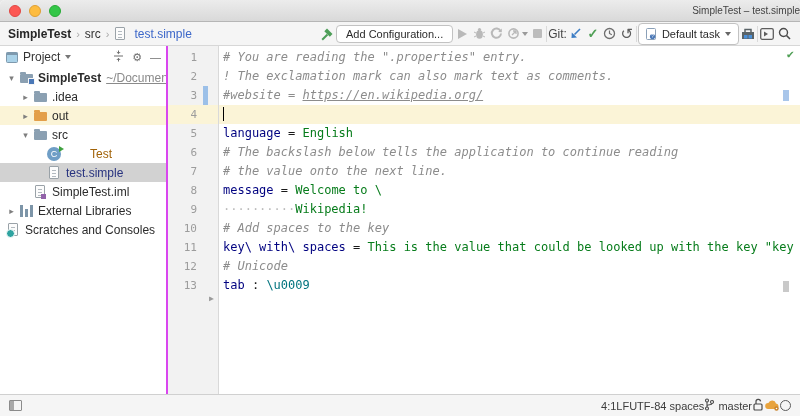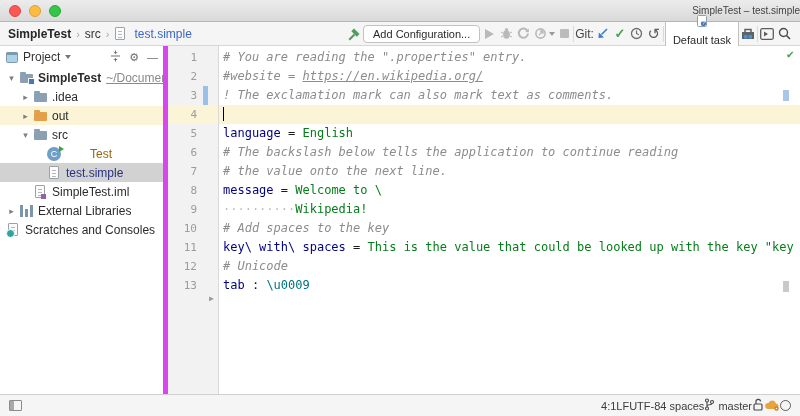--- a/index.html
+++ b/index.html
@@ -35,29 +35,29 @@
   .btn-outline {
     border:1px solid #c2c2c2; border-radius:4px; background:#fff;
     font-size:11px; color:#2b2b2b; padding:2px 9px; font-family:inherit;
   }
   .tb-div { width:1px; height:16px; background:#dadada; }
   .play-tri { width:0; height:0; border-left:9px solid #b9b9b9; border-top:5px solid transparent; border-bottom:5px solid transparent; }
   .stop-sq { width:9px; height:9px; background:#bcbcbc; border-radius:1px; }
   .glyph { font-size:13px; line-height:1; }
   .task-widget {
     display:flex; align-items:center; gap:5px; background:#fff; border:1px solid #c2c2c2;
-    border-radius:4px; padding:2px 7px; font-size:11px; color:#2b2b2b;flex-direction:column;
+    border-radius:4px; padding:2px 7px; font-size:11px; color:#2b2b2b;
   }
   .dd-arrow { width:0; height:0; border-top:4px solid #666; border-left:3.5px solid transparent; border-right:3.5px solid transparent; }
 
   
   .main { display:flex; height:348px; background:#fff; }
 
   
-  .project { width:168px; border-right:5px solid #d946ef; background:#fff; flex:none; overflow:hidden; }
+  .project { width:168px; border-right:2px solid #d946ef; background:#fff; flex:none; overflow:hidden; }
   .project-header { height:22px; display:flex; align-items:center; padding:0 5px; font-size:12px; color:#333; gap:5px; }
   .ph-right { margin-left:auto; display:flex; align-items:center; gap:8px; color:#6f6f6f; }
   .panel-glyph { font-size:11px; color:#6f6f6f; }
   .tree { font-size:12px; color:#2b2b2b; }
   .tree-row { height:19px; display:flex; align-items:center; white-space:nowrap; overflow:hidden; }
   .tree-row.sel { background:#d2d2d2; }
   .tree-row.hl { background:#fbf4d7; }
   .tree-chevron { width:13px; flex:none; text-align:center; color:#7e7e7e; font-size:9px; }
   .icon16 { width:16px; height:16px; display:inline-flex; align-items:center; justify-content:center; margin-right:4px; flex:none; position:relative; }
   .tree-label.bold { font-weight:bold; }
@@ -344,22 +344,22 @@
           <div class="gutter-num">7</div>
           <div class="gutter-num">8</div>
           <div class="gutter-num">9</div>
           <div class="gutter-num">10</div>
           <div class="gutter-num">11</div>
           <div class="gutter-num">12</div>
           <div class="gutter-num">13</div>
         </div>
       <div class="code" id="code">
           <div class="code-line"><span class="tok-comment"># You are reading the ".properties" entry.</span></div>
+          <div class="code-line"><span class="tok-comment">! The exclamation mark can also mark text as comments.</span></div>
           <div class="code-line"><span class="tok-comment">#website = </span><span class="tok-link">https://en.wikipedia.org/</span></div>
-          <div class="code-line"><span class="tok-comment">! The exclamation mark can also mark text as comments.</span></div>
           <div class="code-line hl"><span class="caret"></span></div>
           <div class="code-line"><span class="tok-key">language</span><span class="tok-op"> = </span><span class="tok-value">English</span></div>
           <div class="code-line"><span class="tok-comment"># The backslash below tells the application to continue reading</span></div>
           <div class="code-line"><span class="tok-comment"># the value onto the next line.</span></div>
           <div class="code-line"><span class="tok-key">message</span><span class="tok-op"> = </span><span class="tok-value">Welcome to \</span></div>
           <div class="code-line"><span class="tok-ws">··········</span><span class="tok-value">Wikipedia!</span></div>
           <div class="code-line"><span class="tok-comment"># Add spaces to the key</span></div>
           <div class="code-line"><span class="tok-key">key\ with\ spaces</span><span class="tok-op"> = </span><span class="tok-value">This is the value that could be looked up with the key "key with</span></div>
           <div class="code-line"><span class="tok-comment"># Unicode</span></div>
           <div class="code-line"><span class="tok-key">tab</span><span class="tok-op"> : </span><span class="tok-escape">\u0009</span></div>

